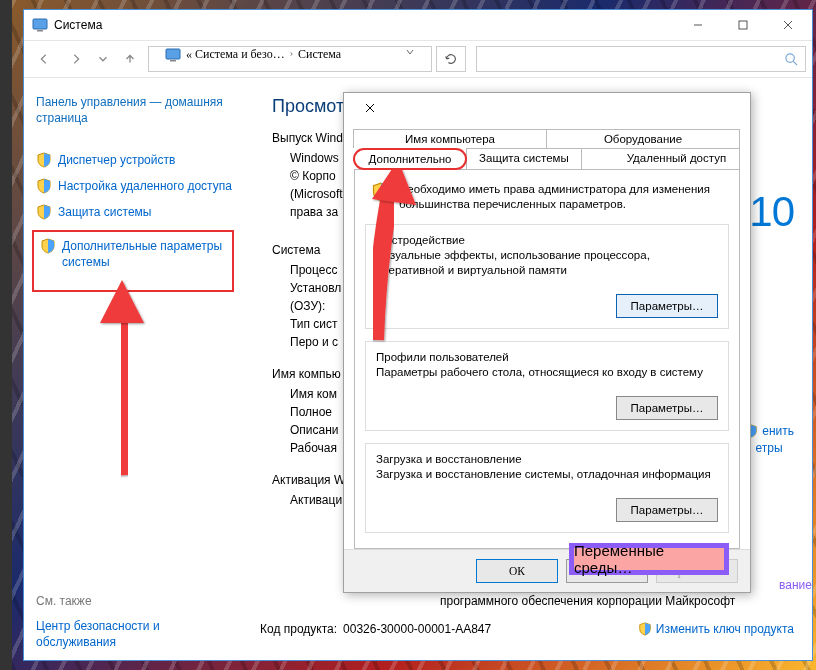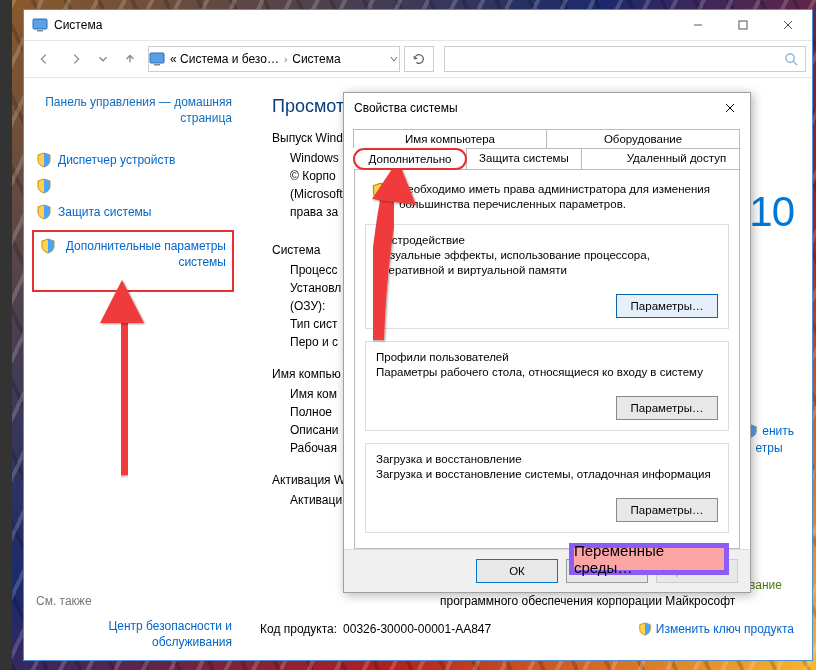--- a/index.html
+++ b/index.html
@@ -11,30 +11,30 @@
   .main-win{left:11px;top:9px;width:790px;height:652px;display:flex;flex-direction:column;}
   .titlebar{display:flex;align-items:center;height:30px;padding:0 2px 0 8px;background:#fff;}
   .title-icon{width:16px;height:16px;margin-right:6px;}
   .title-text{flex:1;color:#000;font-size:12px;}
   .win-ctrls{display:flex;}
   .win-ctrl{width:45px;height:28px;display:flex;align-items:center;justify-content:center;color:#444;}
   .win-ctrl svg{width:10px;height:10px;stroke:#555;stroke-width:1;}
   .toolbar{display:flex;align-items:center;height:36px;padding:0 6px;border-top:1px solid #e5e5e5;border-bottom:1px solid #e5e5e5;gap:4px;}
   .nav-btn{width:28px;height:28px;display:flex;align-items:center;justify-content:center;border-radius:3px;}
   .nav-btn svg{width:14px;height:14px;stroke:#888;fill:none;stroke-width:1.5;}
-  .addr{display:flex;align-items:center;height:24px;border:1px solid #ccc;padding:0 0;gap:5px;min-width:250px;}
+  .addr{display:flex;height:24px;border:1px solid #ccc;padding:0 16px;gap:5px;min-width:250px;font-family:Liberation Serif, serif;}
   .addr .sep{color:#777;font-size:10px;}
   .addr .crumb{color:#000;}
   .addr-ico{width:16px;height:16px;}
   .refresh-box{width:28px;height:24px;border:1px solid #ccc;display:flex;align-items:center;justify-content:center;}
   .search-box{flex:1;height:24px;border:1px solid #ccc;display:flex;align-items:center;justify-content:flex-end;padding-right:6px;color:#888;margin-left:6px;}
   .search-box svg{width:15px;height:15px;}
   .body{flex:1;display:flex;overflow:hidden;}
   .sidebar{width:218px;padding:16px 10px 10px 12px;box-sizing:border-box;display:flex;flex-direction:column;gap:10px;}
-  .side-link{display:flex;align-items:flex-start;gap:6px;color:#0066cc;cursor:pointer;line-height:16px;text-align:right;}
+  .side-link{display:flex;align-items:flex-start;gap:6px;color:#0066cc;cursor:pointer;line-height:16px;}
   .side-link.plain{color:#106ebe;}
   .side-link.plain2{color:#0066cc;}
   .shield{width:16px;height:16px;flex-shrink:0;}
   .side-highlight{border:2px solid #e83030;padding:6px 6px 20px 6px;margin-left:-4px;margin-right:-2px;}
   .see-also{margin-top:auto;color:#777;padding-top:20px;}
   .content{flex:1;padding:18px 20px 10px 30px;color:#000;position:relative;}
   h1{margin:0 0 14px 0;font-weight:400;font-size:18px;color:#0a3e78;}
   .content .section-head{color:#000;font-size:12px;margin:14px 0 6px 0;}
   .content .field{margin:4px 0 4px 18px;color:#000;}
   .winlogo{position:absolute;right:18px;top:110px;font-size:42px;font-weight:300;color:#0078d7;letter-spacing:-1px;}
@@ -54,21 +54,21 @@
   .tabrow.row2 .tab:nth-child(3){flex:1.1;padding-left:32px;}
   .tab{border:1px solid #bbb;background:#fff;padding:3px 0;text-align:center;font-size:11.5px;position:relative;margin-left:-1px;}
   .tab.active{border:2px solid #e83030;z-index:2;background:#fff;}
   .tab.top{border-bottom:none;}
   .tabpage{border:1px solid #bbb;margin-top:-1px;padding:12px 10px 10px 10px;height:380px;box-sizing:border-box;position:relative;}
   .admin-note{display:flex;gap:8px;align-items:flex-start;font-size:11.5px;line-height:15px;padding-left:6px;padding-right:4px;}
   .group{border:1px solid #ddd;margin-top:12px;padding:8px 10px 10px 10px;position:relative;font-size:11.5px;line-height:15px;}
   .param-btn{width:100px;height:22px;border:1px solid #888;background:#e8e8e8;font-size:11.5px;display:flex;align-items:center;justify-content:center;margin-left:auto;margin-top:16px;}
   .param-btn.blue{border:1px solid #0c63b0;background:#e6f0fb;}
   .env-btn{width:150px;height:22px;border:5px solid #8b5cf6;background:#fca5a5;font-size:15px;display:flex;align-items:center;justify-content:center;margin-left:auto;margin-top:10px;}
-  .dlg-footer{height:42px;background:#f0f0f0;border-top:1px solid #ddd;display:flex;align-items:center;justify-content:flex-end;gap:8px;padding-right:12px;}
+  .dlg-footer{height:42px;background:#f0f0f0;border-top:1px solid #ddd;display:flex;align-items:center;justify-content:flex-end;gap:8px;padding-right:12px;font-family:Liberation Serif, serif;}
   .dlg-footer .btn{width:80px;height:22px;border:1px solid #999;background:#e8e8e8;font-size:11.5px;display:flex;align-items:center;justify-content:center;}
   .dlg-footer .btn.disabled{color:#999;border-color:#ccc;}
   .dlg-footer .btn.default{border:1px solid #0078d4;}
 
   .arrow{position:absolute;pointer-events:none;}
   .arrow svg{overflow:visible;}
 </style>
 </head>
 <body>
 
@@ -159,20 +159,21 @@
               <path d="M8 1 L14 3 V8c0 4-3 6-6 7C5 14 2 12 2 8V3Z" fill="#ffd24d" stroke="#c98f00"></path>
               <path d="M8 1 L14 3 V8c0 4-3 6-6 7V1Z" fill="#4aa3ff"></path>
             </svg>
           <span>Диспетчер устройств</span>
         </div>
         <div class="side-link">
           <svg class="shield" viewBox="0 0 16 16">
               <path d="M8 1 L14 3 V8c0 4-3 6-6 7C5 14 2 12 2 8V3Z" fill="#ffd24d" stroke="#c98f00"></path>
               <path d="M8 1 L14 3 V8c0 4-3 6-6 7V1Z" fill="#4aa3ff"></path>
             </svg>
+          <span>Настройка удаленного доступа</span>
         </div>
         <div class="side-link">
           <svg class="shield" viewBox="0 0 16 16">
               <path d="M8 1 L14 3 V8c0 4-3 6-6 7C5 14 2 12 2 8V3Z" fill="#ffd24d" stroke="#c98f00"></path>
               <path d="M8 1 L14 3 V8c0 4-3 6-6 7V1Z" fill="#4aa3ff"></path>
             </svg>
           <span>Защита системы</span>
         </div>
         <div class="side-highlight">
           <div class="side-link">
@@ -219,21 +220,21 @@
           <span class="key-link">
             <svg class="shield" style="width:14px;height:14px" viewBox="0 0 16 16">
                 <path d="M8 1 L14 3 V8c0 4-3 6-6 7C5 14 2 12 2 8V3Z" fill="#ffd24d" stroke="#c98f00"></path>
                 <path d="M8 1 L14 3 V8c0 4-3 6-6 7V1Z" fill="#4aa3ff"></path>
               </svg>
             <span>енить</span>
           </span><br>
           <span style="color:#0066cc">етры</span>
         </div>
 
-        <div style="position:absolute;right:30px;bottom:68px;color:#4d7c0f">
+        <div style="position:absolute;right:0;bottom:68px;color:#8b5cf6">
           <span>вание</span>
         </div>
 
         <div style="position:absolute;left:198px;bottom:52px;color:#000;font-size:12px">программного обеспечения корпорации Майкрософт</div>
 
         <div style="position:absolute;left:18px;bottom:24px;display:flex;gap:6px;align-items:center;width:100%">
           <span>Код продукта:</span>
           <span>00326-30000-00001-AA847</span>
           <span style="flex:1"></span>
           <span class="key-link" style="margin-right:36px">
@@ -243,21 +244,20 @@
               </svg>
             <span>Изменить ключ продукта</span>
           </span>
         </div>
       </div>
     </div>
   </div>
 
   <div class="dialog">
     <div class="dlg-title">
-      <span class="dlg-title-text">Свойства системы</span>
       <div class="dlg-close">
           <svg viewBox="0 0 10 10">
             <line x1="1" y1="1" x2="9" y2="9"></line>
             <line x1="9" y1="1" x2="1" y2="9"></line>
           </svg>
         </div>
     </div>
     <div class="dlg-body">
       <div class="tabrow row1">
         <div class="tab top">Имя компьютера</div>

